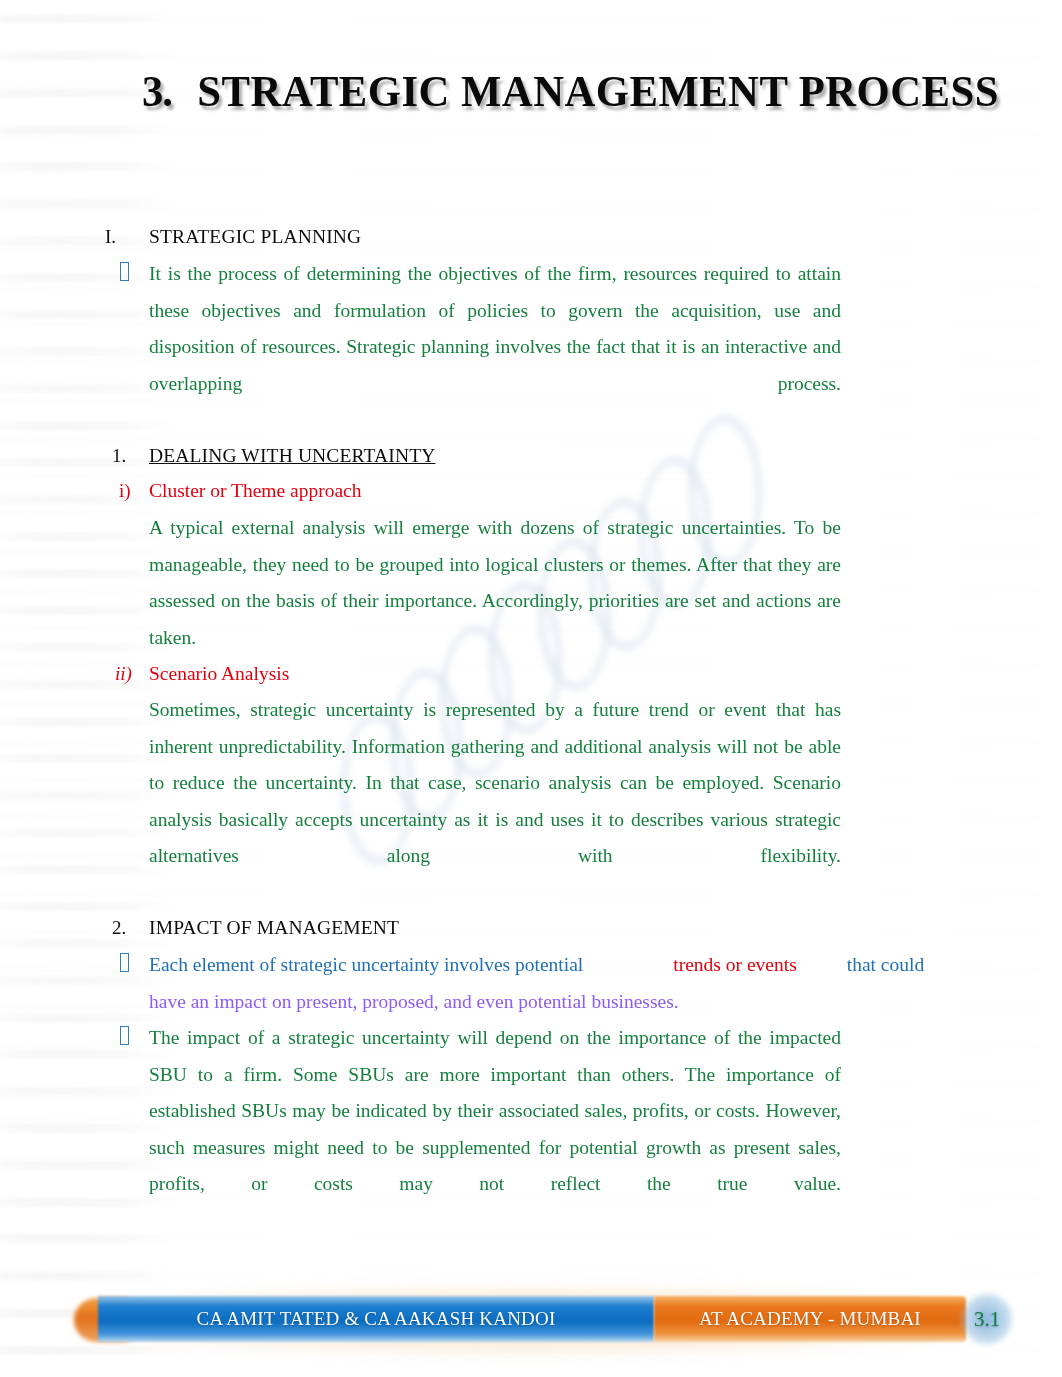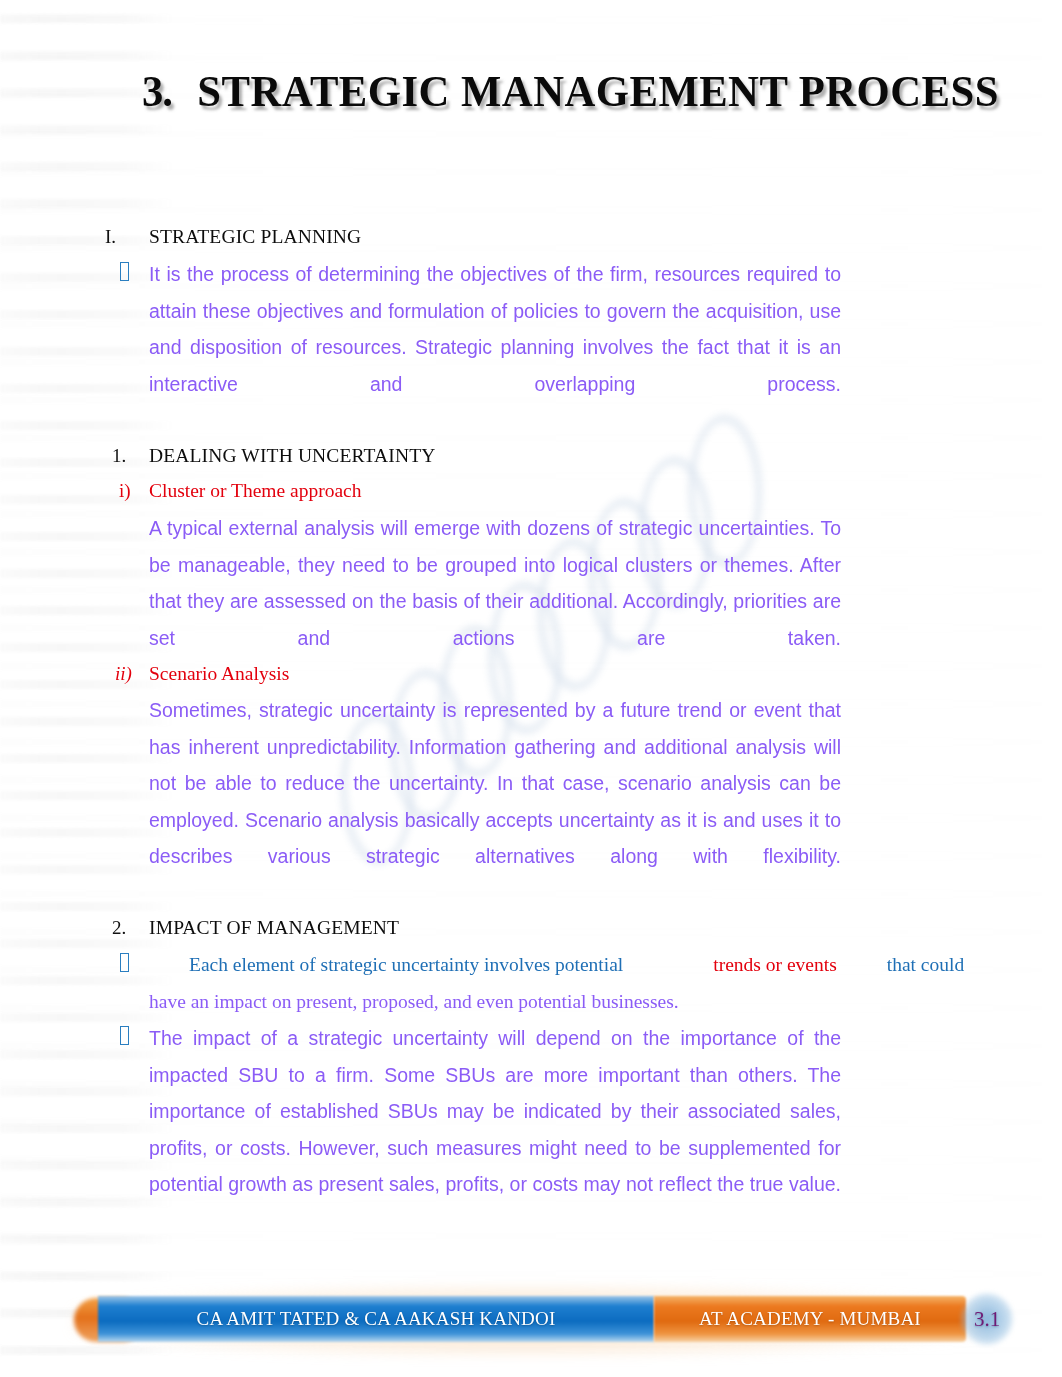--- a/index.html
+++ b/index.html
@@ -141,24 +141,24 @@
   }
   .subhead-red {
     position: absolute;
     font-family: "Liberation Serif", "DejaVu Serif", serif;
     font-size: 19.5px;
     color: #e3000d;
     white-space: nowrap;
   }
   .para {
     position: absolute;
-    font-family: Liberation Sans, sans-serif;
+    font-family: Liberation Serif, serif;
     font-size: 19.5px;
     line-height: 36.5px;
-    color: #8b5cf6;
+    color: #15803d;
     text-align: justify;
     text-justify: inter-word;
   }
   .para::after {
     content: "";
     display: inline-block;
     width: 100%;
   }
 
   
@@ -263,21 +263,21 @@
   #page-number {
     position: absolute;
     left: 952px;
     top: 10px;
     width: 54px;
     height: 54px;
     line-height: 54px;
     text-align: center;
     font-family: "Liberation Serif", "DejaVu Serif", serif;
     font-size: 21px;
-    color: #701a75;
+    color: #15803d;
     text-shadow: 0 1px 2px rgba(60,100,140,0.5);
   }
 
   
   .softscan { filter: blur(0.25px); }
 </style>
 </head>
 <body>
 
 <div id="page">
@@ -304,35 +304,35 @@
 
   <div id="content" class="softscan">
 
     <span class="marker" style="left:105px; top:226px;">I.</span>
     <span class="heading" style="left:149px; top:226px;">STRATEGIC PLANNING</span>
 
     <span class="boxglyph" style="position:absolute; left:120px; top:262px;"></span>
     <div class="para" style="left:149px; top:256px; width:692px;">It is the process of determining the objectives of the firm, resources required to attain these objectives and formulation of policies to govern the acquisition, use and disposition of resources. Strategic planning involves the fact that it is an interactive and overlapping process.</div>
 
     <span class="marker" style="left:112px; top:445px;">1.</span>
-    <span class="heading" style="left:149px; top:445px;">DEALING WITH UNCERTAINTY</span>
+    <span class="heading" style="left:149px; top:445px;text-decoration:underline;">DEALING WITH UNCERTAINTY</span>
 
     <span class="marker red" style="left:119px; top:480px;">i)</span>
     <span class="subhead-red" style="left:149px; top:480px;">Cluster or Theme approach</span>
-    <div class="para" style="left:149px; top:510px; width:692px;">A typical external analysis will emerge with dozens of strategic uncertainties. To be manageable, they need to be grouped into logical clusters or themes. After that they are assessed on the basis of their additional. Accordingly, priorities are set and actions are taken.</div>
+    <div class="para" style="left:149px; top:510px; width:692px;">A typical external analysis will emerge with dozens of strategic uncertainties. To be manageable, they need to be grouped into logical clusters or themes. After that they are assessed on the basis of their importance. Accordingly, priorities are set and actions are taken.</div>
 
     <span class="marker red" style="left:115px; top:663px;font-style:italic;">ii)</span>
     <span class="subhead-red" style="left:149px; top:663px;">Scenario Analysis</span>
     <div class="para" style="left:149px; top:692px; width:692px;">Sometimes, strategic uncertainty is represented by a future trend or event that has inherent unpredictability. Information gathering and additional analysis will not be able to reduce the uncertainty. In that case, scenario analysis can be employed. Scenario analysis basically accepts uncertainty as it is and uses it to describes various strategic alternatives along with flexibility.</div>
 
     <span class="marker" style="left:112px; top:917px;">2.</span>
     <span class="heading" style="left:149px; top:917px;">IMPACT OF MANAGEMENT</span>
 
     <span class="boxglyph" style="position:absolute; left:120px; top:953px;"></span>
-    <div class="row" style="left:149px; top:947px; width:800px; font-size:19.5px; line-height:36.5px; color:#1f6fb5; white-space:nowrap;margin-left:40px;">
+    <div class="row" style="left:149px; top:947px; width:800px; font-size:19.5px; line-height:36.5px; color:#1f6fb5; white-space:nowrap;">
       <span>Each element of strategic uncertainty involves potential</span><span style="display:inline-block;width:90px;"></span><span class="red-inline">trends or events</span><span style="display:inline-block;width:50px;"></span><span>that could</span>
     </div>
     <div class="row" style="left:149px; top:984px; width:800px; font-size:19.5px; line-height:36.5px; color:#8b5cf6; white-space:nowrap;">have an impact on present, proposed, and even potential businesses.</div>
 
     <span class="boxglyph" style="position:absolute; left:120px; top:1026px;"></span>
     <div class="para" style="left:149px; top:1020px; width:692px;">The impact of a strategic uncertainty will depend on the importance of the impacted SBU to a firm. Some SBUs are more important than others. The importance of established SBUs may be indicated by their associated sales, profits, or costs. However, such measures might need to be supplemented for potential growth as present sales, profits, or costs may not reflect the true value.</div>
 
   </div>
 
   <div id="footer">

